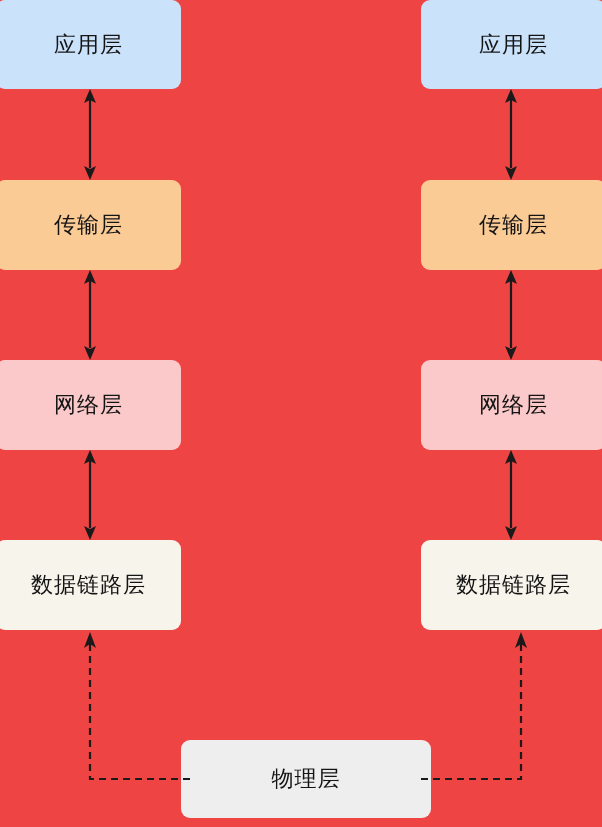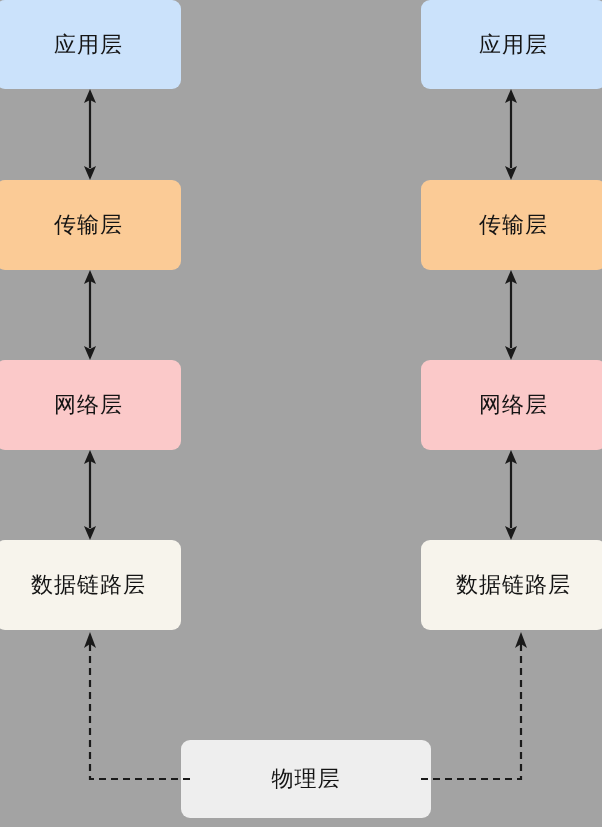--- a/index.html
+++ b/index.html
@@ -7,21 +7,21 @@
     padding: 0;
     background: #ffffff;
   }
   body {
     font-family: "DejaVu Sans", "Liberation Sans", sans-serif;
   }
   #diagram {
     position: relative;
     width: 602px;
     height: 827px;
-    background: #a3a3a3;
+    background: #ef4444;
     overflow: hidden;
   }
   .layer-box {
     position: absolute;
     box-sizing: border-box;
     border-radius: 9px;
     display: flex;
     align-items: center;
     justify-content: center;
     color: #141414;

